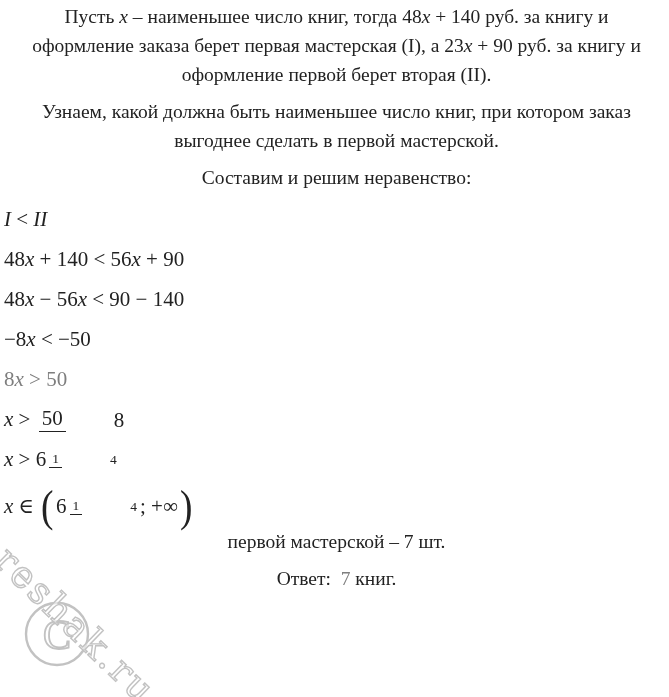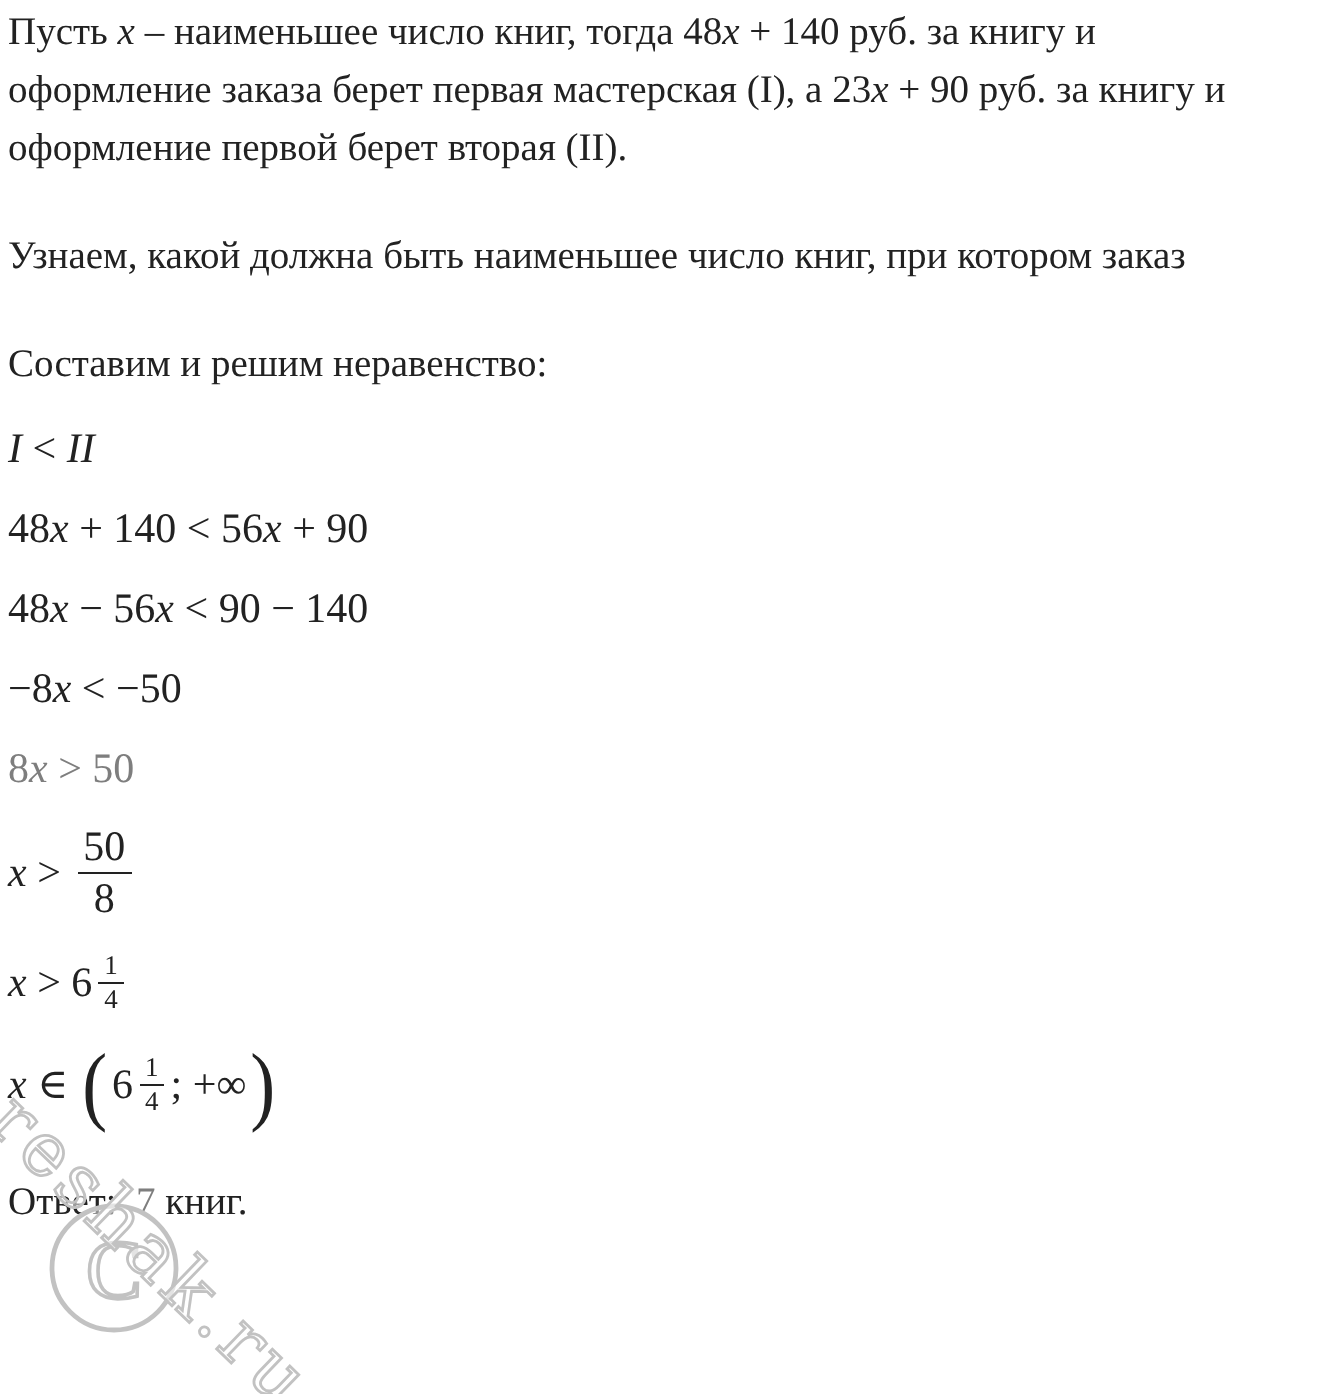--- a/index.html
+++ b/index.html
@@ -13,53 +13,55 @@
     overflow: hidden;
     font-family: "Liberation Serif", "DejaVu Serif", serif;
     color: #222222;
     position: relative;
   }
   .page {
     position: relative;
     width: 669px;
     height: 697px;
     overflow: hidden;
+    text-align: center;
   }
   .doc {
     position: relative;
     z-index: 1;
     padding: 2px 0 0 4px;
   }
   .line {
     white-space: pre;
   }
   .line.text {
     font-size: 19.5px;
     line-height: 29px;
   }
   .line.math {
     font-size: 21px;
     line-height: 25px;
     display: flex;
     align-items: center;
   }
-  .gap-para { margin-top: 25px; }
+  .gap-para { margin-top: 8px; }
   .gap-math { margin-top: 15px; }
   .it { font-style: italic; }
   .muted { color: #7e7e7e; }
   .plain { font-size: 19.5px; }
 
   
   .frac {
     display: inline-flex;
-    flex-direction: column;
+    flex-direction: row;
     align-items: center;
     line-height: 1.1;
     margin: 0 3px;
     vertical-align: middle;
+    gap: 48px;
   }
   .frac .num {
     padding: 0 3px 1px;
     border-bottom: 1.7px solid currentColor;
   }
   .frac .den {
     padding-top: 1px;
   }
   .frac.small {
     font-size: 13.5px;
@@ -104,29 +106,31 @@
 </head>
 <body>
 
 <div class="page">
 
   <div class="doc" id="doc">
       <div class="line text"><span>Пусть </span><span class="it">x</span><span> – наименьшее число книг, тогда 48</span><span class="it">x</span><span> + 140 руб. за книгу и</span></div>
       <div class="line text"><span>оформление заказа берет первая мастерская (I), а 23</span><span class="it">x</span><span> + 90 руб. за книгу и</span></div>
       <div class="line text"><span>оформление первой берет вторая (II).</span></div>
       <div class="line text gap-para"><span>Узнаем, какой должна быть наименьшее число книг, при котором заказ</span></div>
+      <div class="line text"><span>выгоднее сделать в первой мастерской.</span></div>
       <div class="line text gap-para"><span>Составим и решим неравенство:</span></div>
       <div class="line math gap-math"><span class="it">I</span><span> &lt; </span><span class="it">II</span></div>
       <div class="line math gap-math"><span>48</span><span class="it">x</span><span> + 140 &lt; 56</span><span class="it">x</span><span> + 90</span></div>
       <div class="line math gap-math"><span>48</span><span class="it">x</span><span> − 56</span><span class="it">x</span><span> &lt; 90 − 140</span></div>
       <div class="line math gap-math"><span>−8</span><span class="it">x</span><span> &lt; −50</span></div>
       <div class="line math gap-math muted"><span>8</span><span class="it">x</span><span> &gt; 50</span></div>
       <div class="line math gap-math"><span class="it">x</span><span> &gt; </span><span class="frac"><span class="num">50</span><span class="den">8</span></span></div>
       <div class="line math gap-math"><span class="it">x</span><span> &gt; 6</span><span class="frac small"><span class="num">1</span><span class="den">4</span></span></div>
       <div class="line math gap-math"><span class="it">x</span><span> ∈ </span><span class="bigparen">(</span><span>6</span><span class="frac small"><span class="num">1</span><span class="den">4</span></span><span>; +∞</span><span class="bigparen">)</span></div>
+      <div class="line text"><span>первой мастерской – 7 шт.</span></div>
       <div class="line text gap-para"><span>Ответ:  </span><span class="muted">7</span><span> книг.</span></div>
     </div>
 
   <div class="watermark">
     <svg class="wm-copyright" width="74" height="74" viewBox="0 0 74 74">
       <circle cx="37" cy="34" r="31" fill="rgba(255,255,255,0.5)" stroke="#c2c2c2" stroke-width="2.4"></circle>
       <text x="37" y="49" font-size="42" text-anchor="middle" font-family="Liberation Serif, serif" fill="rgba(255,255,255,0.5)" stroke="#c2c2c2" stroke-width="1.8">C</text>
     </svg>
     <div class="wm-text">reshak.ru</div>
   </div>

